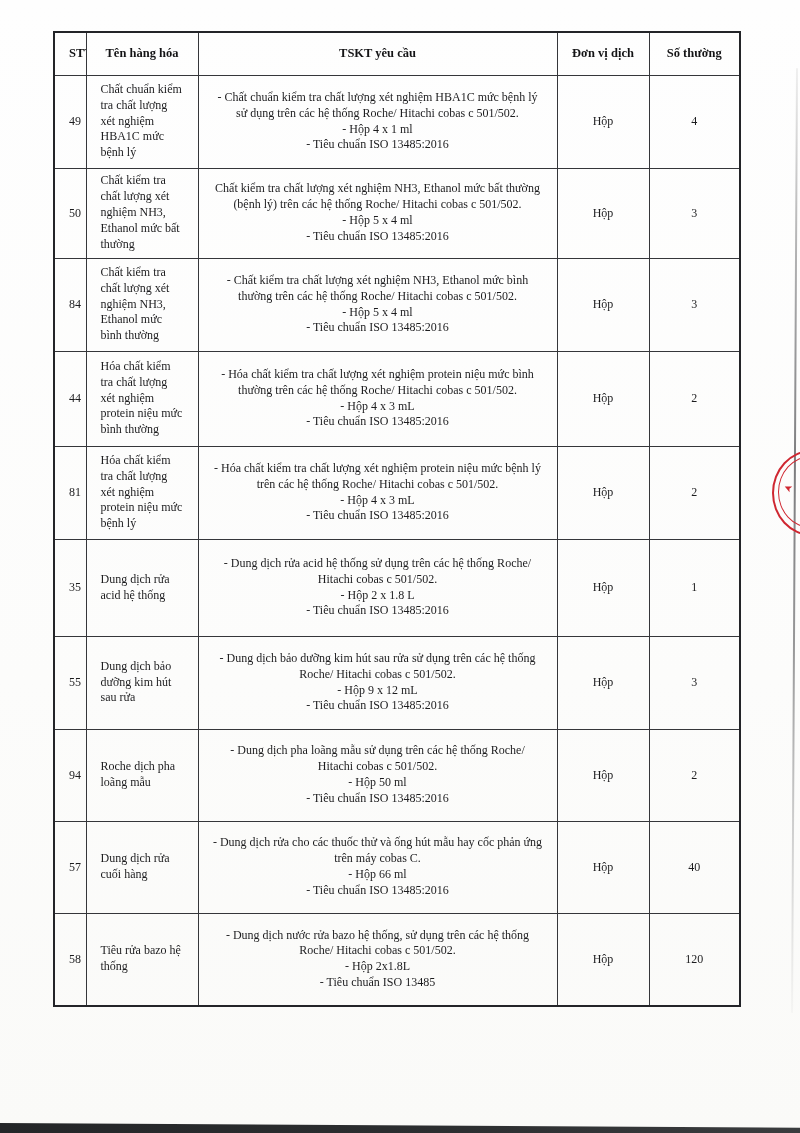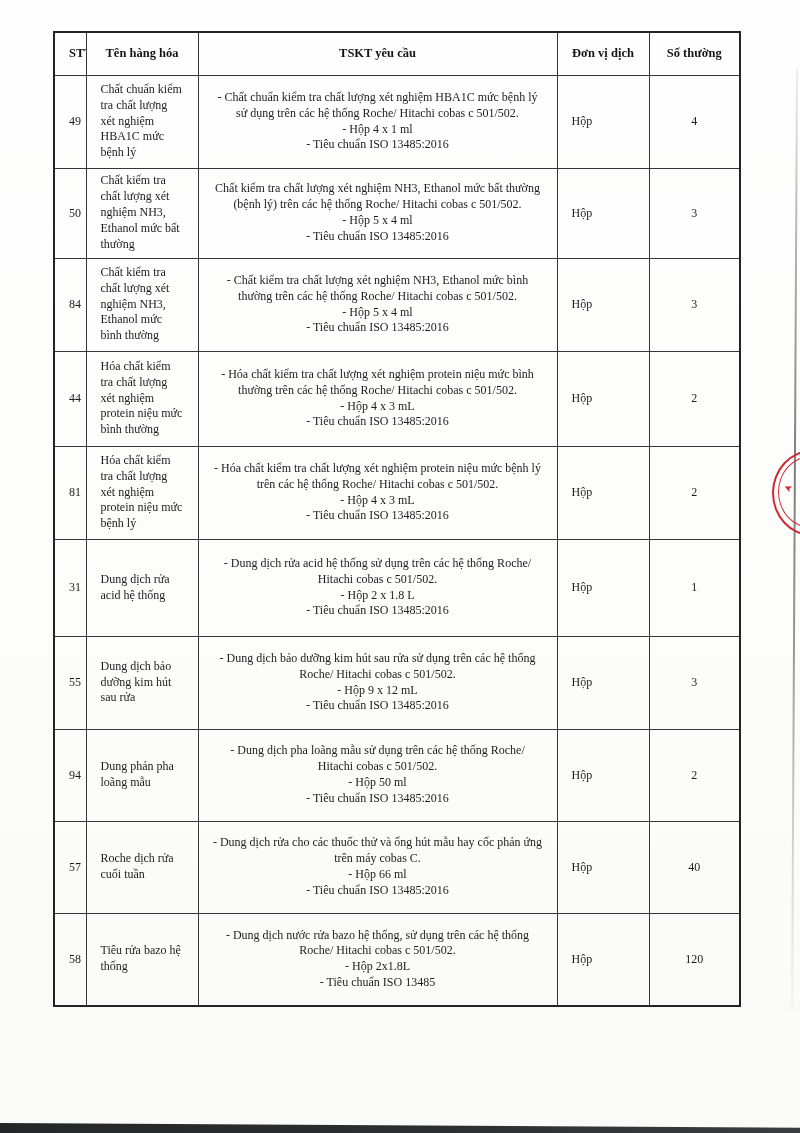--- a/index.html
+++ b/index.html
@@ -33,21 +33,21 @@
   .spec-table tbody tr:nth-child(4){height:95px;}
   .spec-table tbody tr:nth-child(5){height:93px;}
   .spec-table tbody tr:nth-child(6){height:97px;}
   .spec-table tbody tr:nth-child(7){height:93px;}
   .spec-table tbody tr:nth-child(8){height:92px;}
   .spec-table tbody tr:nth-child(9){height:92px;}
   .spec-table tbody tr:nth-child(10){height:93px;}
   .c-stt{font-size:12px;}
   .c-name{font-size:12px;line-height:1.32;padding:2px 6px;}
   .c-spec{text-align:center;font-size:12px;line-height:1.32;white-space:pre-line;padding:2px 5px 2px 4px;margin-left:16px;}
-  .c-unit{text-align:left;font-size:12px;}
+  .c-unit{text-align:center;font-size:12px;}
   .c-qty{text-align:center;font-size:12px;}
   
   .edge-line{
     position:absolute;left:796px;top:68px;height:945px;width:2.4px;
     background:linear-gradient(to bottom,
       rgba(140,140,140,0.12) 0%,
       rgba(110,110,112,0.45) 15%,
       rgba(92,92,95,0.8) 42%,
       rgba(100,100,102,0.65) 62%,
       rgba(120,120,122,0.35) 80%,
@@ -136,52 +136,52 @@
       <td class="c-stt">81</td>
       <td class="c-name">Hóa chất kiểm tra chất lượng xét nghiệm protein niệu mức bệnh lý</td>
       <td class="c-spec">- Hóa chất kiểm tra chất lượng xét nghiệm protein niệu mức bệnh lý trên các hệ thống Roche/ Hitachi cobas c 501/502.
 - Hộp 4 x 3 mL
 - Tiêu chuẩn ISO 13485:2016</td>
       <td class="c-unit">Hộp</td>
       <td class="c-qty">2</td>
     </tr>
 
     <tr>
-      <td class="c-stt">31</td>
+      <td class="c-stt">35</td>
       <td class="c-name">Dung dịch rửa acid hệ thống</td>
       <td class="c-spec">- Dung dịch rửa acid hệ thống sử dụng trên các hệ thống Roche/ Hitachi cobas c 501/502.
 - Hộp 2 x 1.8 L
 - Tiêu chuẩn ISO 13485:2016</td>
       <td class="c-unit">Hộp</td>
       <td class="c-qty">1</td>
     </tr>
 
     <tr>
       <td class="c-stt">55</td>
       <td class="c-name">Dung dịch bảo dưỡng kim hút sau rửa</td>
       <td class="c-spec">- Dung dịch bảo dưỡng kim hút sau rửa sử dụng trên các hệ thống Roche/ Hitachi cobas c 501/502.
 - Hộp 9 x 12 mL
 - Tiêu chuẩn ISO 13485:2016</td>
       <td class="c-unit">Hộp</td>
       <td class="c-qty">3</td>
     </tr>
 
     <tr>
       <td class="c-stt">94</td>
-      <td class="c-name">Dung phản pha loãng mẫu</td>
+      <td class="c-name">Roche dịch pha loãng mẫu</td>
       <td class="c-spec">- Dung dịch pha loãng mẫu sử dụng trên các hệ thống Roche/ Hitachi cobas c 501/502.
 - Hộp 50 ml
 - Tiêu chuẩn ISO 13485:2016</td>
       <td class="c-unit">Hộp</td>
       <td class="c-qty">2</td>
     </tr>
 
     <tr>
       <td class="c-stt">57</td>
-      <td class="c-name">Roche dịch rửa cuối tuần</td>
+      <td class="c-name">Dung dịch rửa cuối hàng</td>
       <td class="c-spec">- Dung dịch rửa cho các thuốc thử và ống hút mẫu hay cốc phản ứng trên máy cobas C.
 - Hộp 66 ml
 - Tiêu chuẩn ISO 13485:2016</td>
       <td class="c-unit">Hộp</td>
       <td class="c-qty">40</td>
     </tr>
 
     <tr>
       <td class="c-stt">58</td>
       <td class="c-name">Tiêu rửa bazo hệ thống</td>

